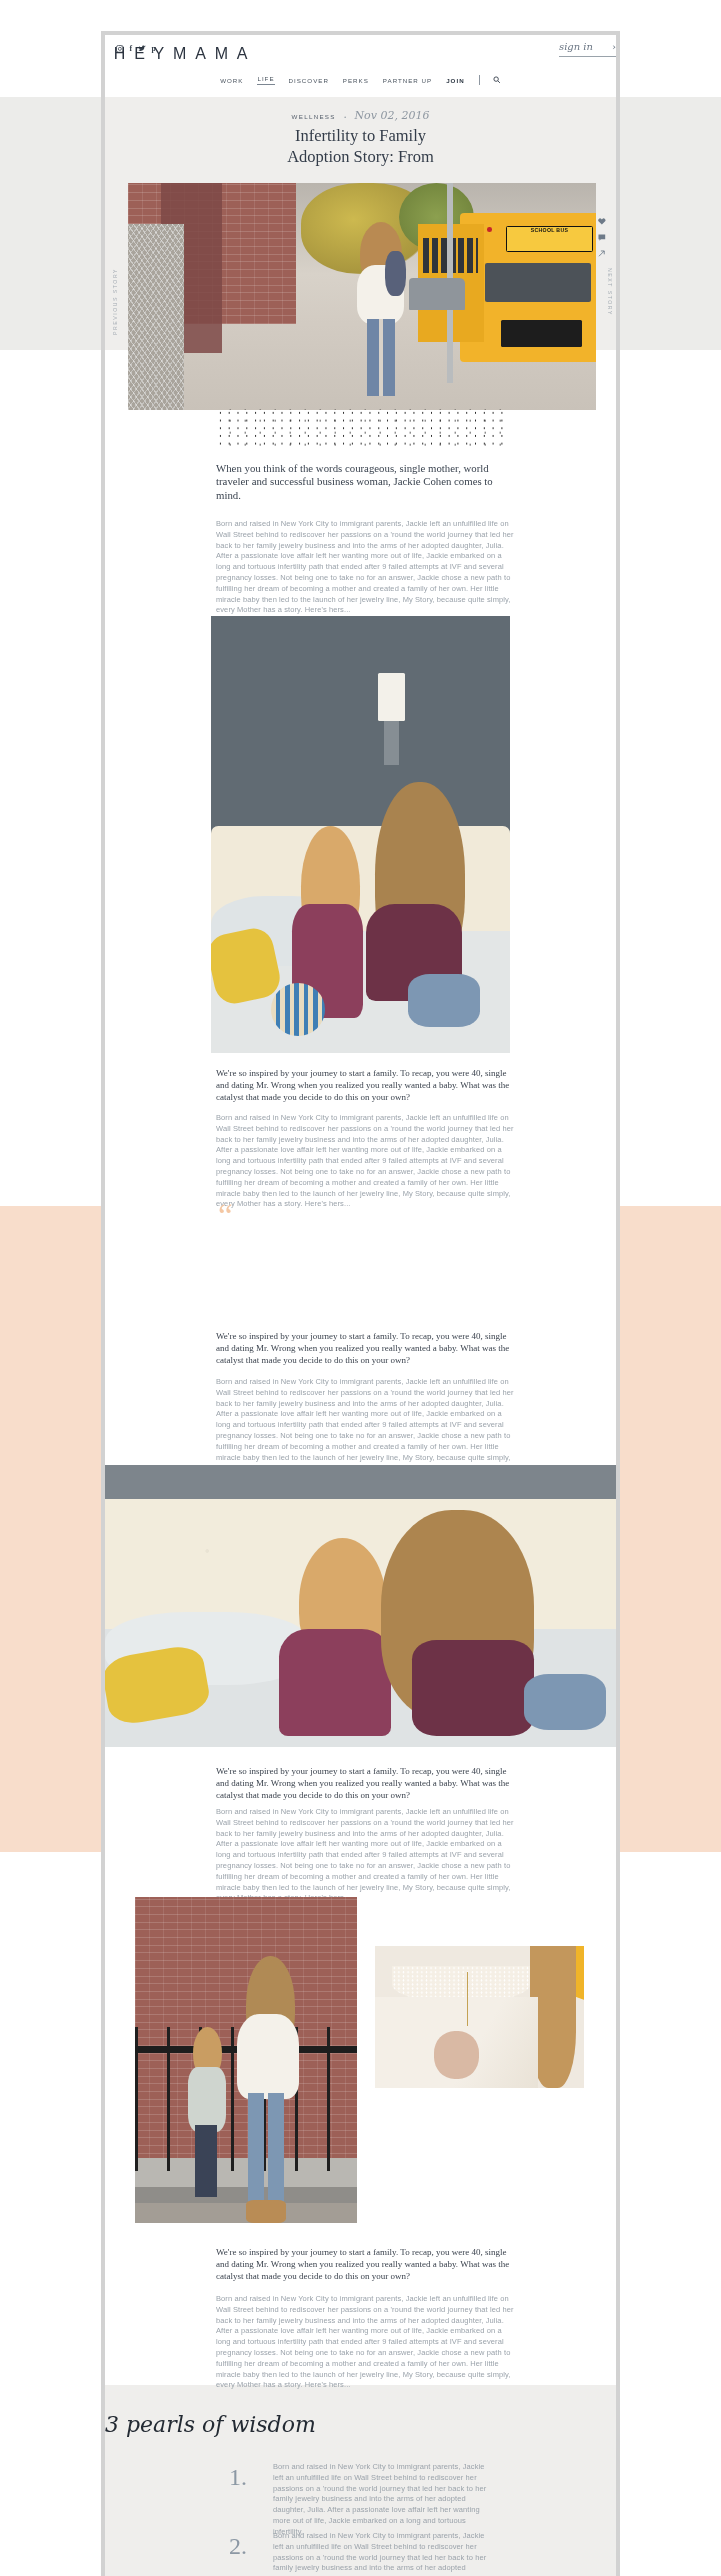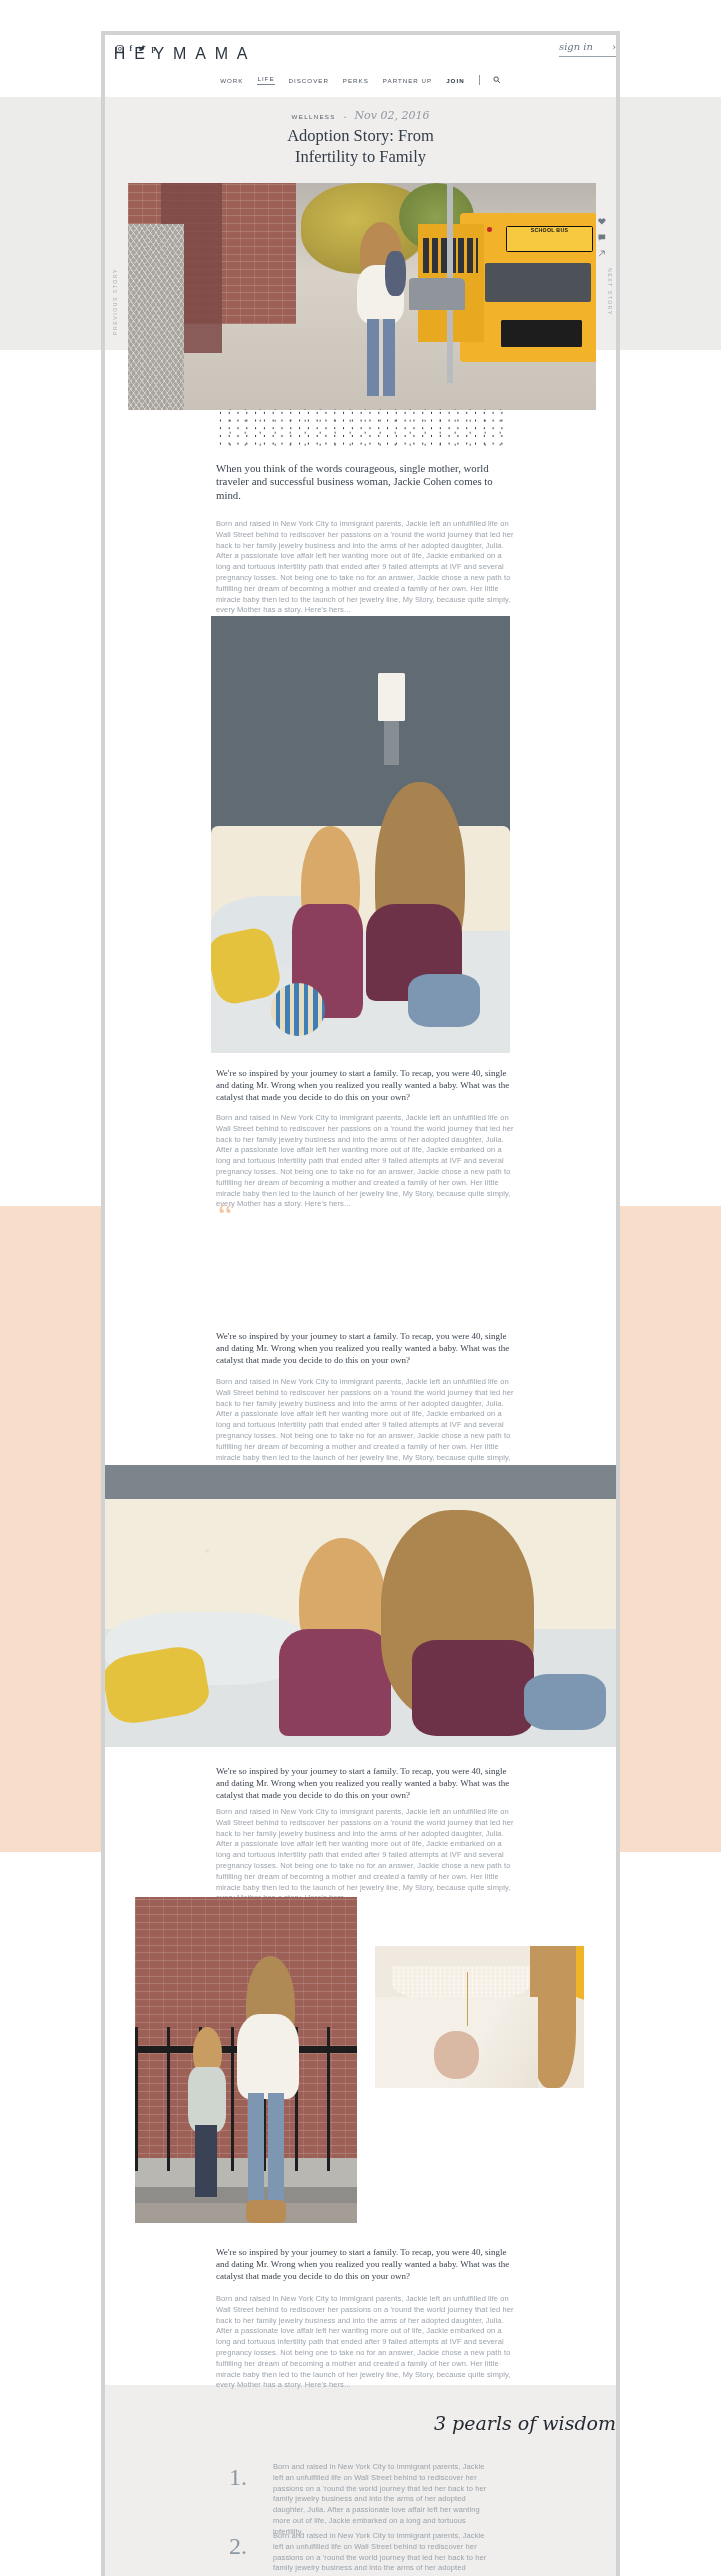--- a/index.html
+++ b/index.html
@@ -95,22 +95,22 @@
 
   <div class="abs" style="left:105px;top:97px;width:511px;height:253px;background:#efeeec;z-index:1;"></div>
 
   <div class="abs z" style="left:105px;top:109px;width:511px;text-align:center;">
     <span class="caps" style="font-size:6.2px;color:#555e6b;">WELLNESS</span>
     <span style="color:#8e97a1;margin:0 6.2px;font-size:5.2px;">•</span>
     <span class="script" style="font-size:11px;color:#8e97a1;">Nov 02, 2016</span>
   </div>
 
   <div class="abs z serif" style="left:105px;top:126px;width:511px;text-align:center;font-size:16.5px;line-height:20.6px;color:#333c49;">
+    <div>Infertility to Family</div>
     <div>Adoption Story: From</div>
-    <div>Infertility to Family</div>
   </div>
 
   <div class="photo hero-scene z" style="left:128px;top:183px;width:468px;height:227px;">
     <div class="shape brick" style="left:0;top:0;width:36%;height:62%;"></div>
     <div class="shape" style="left:7%;top:0;width:13%;height:75%;background:#7e4946;opacity:.85;"></div>
     <div class="shape" style="left:0;top:18%;width:12%;height:82%;background:
       repeating-linear-gradient(55deg,rgba(240,240,240,.5) 0 1px,transparent 1px 4.6px),
       repeating-linear-gradient(-55deg,rgba(225,225,225,.5) 0 1px,transparent 1px 4.6px),#a9a49c;"></div>
     <div class="shape" style="left:37%;top:0;width:28%;height:40%;background:radial-gradient(ellipse at 40% 40%,#cdb94f,#a8963e 70%,transparent 72%);border-radius:45%;"></div>
     <div class="shape" style="left:58%;top:0;width:16%;height:30%;background:radial-gradient(ellipse,#8ca04f,#75883f 70%,transparent 75%);border-radius:50%;"></div>
@@ -219,21 +219,21 @@
     <div class="shape" style="left:8%;top:14%;width:66%;height:26%;background:radial-gradient(circle,#fff 0.8px,transparent 1px) 0 0/4.6px 4.1px,#f5efe5;border-radius:0 0 50% 50%;"></div>
     <div class="shape" style="left:0;top:36%;width:78%;height:64%;background:linear-gradient(120deg,#f4efe7 0 60%,#e9e2d6);"></div>
     <div class="shape" style="left:28%;top:60%;width:22%;height:34%;background:#d9b9a4;border-radius:45%;"></div>
     <div class="shape" style="left:44%;top:18%;width:1px;height:38%;background:#c4a254;"></div>
   </div>
 
   <div class="abs z question" style="left:216px;top:2246px;width:304px;">We're so inspired by your journey to start a family. To recap, you were 40, single and dating Mr. Wrong when you realized you really wanted a baby. What was the catalyst that made you decide to do this on your own?</div>
   <div class="abs z body-text" style="left:216px;top:2294px;width:299px;">Born and raised in New York City to immigrant parents, Jackie left an unfulfilled life on Wall Street behind to rediscover her passions on a 'round the world journey that led her back to her family jewelry business and into the arms of her adopted daughter, Julia. After a passionate love affair left her wanting more out of life, Jackie embarked on a long and tortuous infertility path that ended after 9 failed attempts at IVF and several pregnancy losses. Not being one to take no for an answer, Jackie chose a new path to fulfilling her dream of becoming a mother and created a family of her own. Her little miracle baby then led to the launch of her jewelry line, My Story, because quite simply, every Mother has a story. Here's hers...</div>
 
   <div class="abs" style="left:105px;top:2385px;width:511px;height:362px;background:#efeeec;z-index:2;">
-    <div class="script" style="position:absolute;left:0;top:27px;width:100%;text-align:right;font-size:19px;color:#232a33;">3 pearls of wisdom</div>
+    <div class="script" style="position:absolute;left:0;top:27px;width:100%;text-align:left;font-size:22px;color:#232a33;">3 pearls of wisdom</div>
 
     <div class="abs" style="left:124px;top:77px;width:268px;">
       <span class="pearlnum" style="position:absolute;left:0;top:2.1px;">1.</span>
       <div class="body-text" style="margin-left:44px;width:218px;">Born and raised in New York City to immigrant parents, Jackie left an unfulfilled life on Wall Street behind to rediscover her passions on a 'round the world journey that led her back to her family jewelry business and into the arms of her adopted daughter, Julia. After a passionate love affair left her wanting more out of life, Jackie embarked on a long and tortuous infertility.</div>
     </div>
     <div class="abs" style="left:124px;top:146px;width:268px;">
       <span class="pearlnum" style="position:absolute;left:0;top:2.1px;">2.</span>
       <div class="body-text" style="margin-left:44px;width:218px;">Born and raised in New York City to immigrant parents, Jackie left an unfulfilled life on Wall Street behind to rediscover her passions on a 'round the world journey that led her back to her family jewelry business and into the arms of her adopted daughter, Julia. After a passionate love affair left her wanting more out of life, Jackie embarked on a long and tortuous infertility.</div>
     </div>
 

